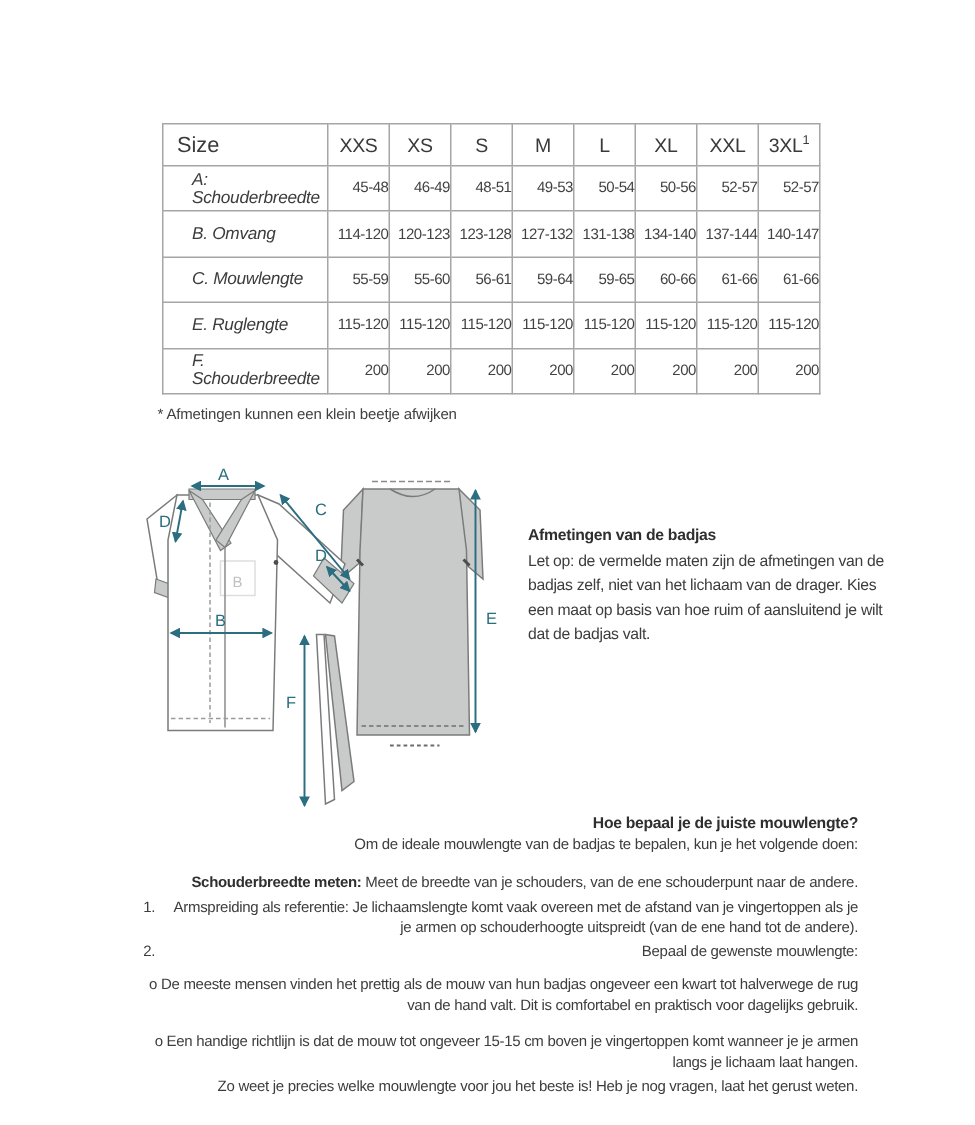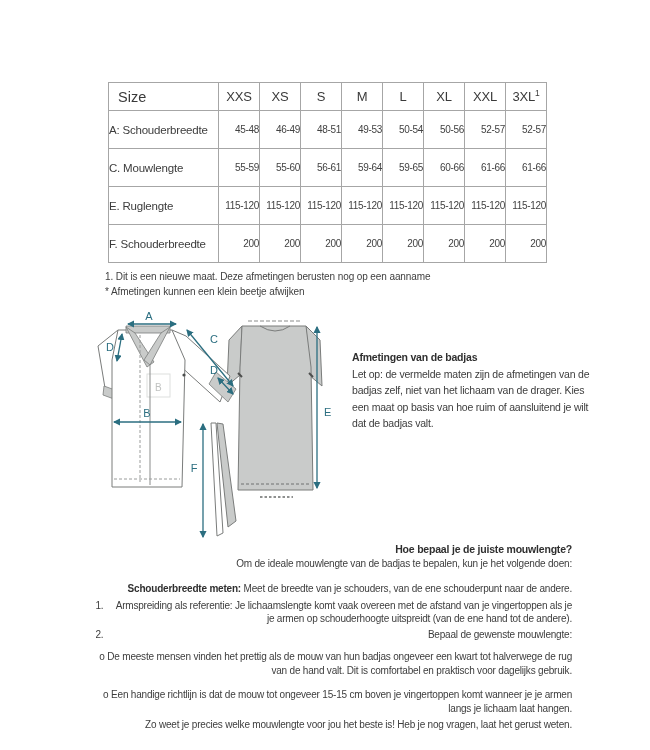--- a/index.html
+++ b/index.html
@@ -21,21 +21,21 @@
     border:1px solid #8d8d8d;
   }
   .size-table th, .size-table td { border:1px solid #a6a6a6; padding:0; vertical-align:middle; }
   .size-table thead tr { height:28px; }
   .size-table tbody tr { height:25px; }
   .size-table col.c-label { width:110px; }
   .size-table col.c-val  { width:41px; }
   th.col-size { font-weight:400; font-size:14.5px; text-align:left; padding-left:9px; color:#3a3a3a; }
   th.col-h { font-weight:400; font-size:13px; color:#3a3a3a; letter-spacing:-0.2px; }
   th.col-h sup { font-size:8.5px; }
-  td.row-label { font-size:11.5px; text-align:left; padding-left:0; letter-spacing:-0.2px; }
+  td.row-label { font-size:11.5px; text-align:left; padding-left:19px; letter-spacing:-0.2px;font-style:italic; }
   td.val { font-size:10px; text-align:right; letter-spacing:-0.3px; color:#424242; }
 
   
   .footnotes { position:absolute; left:105px; top:269px; font-size:10px; line-height:15px; letter-spacing:-0.1px; color:#404040; }
   .footnotes p { margin:0; }
 
   
   .diagram { position:absolute; left:90px; top:312px; }
   .m-label { font-size:11px; fill:#2b6e80; font-weight:400; }
   .watermark { font-size:10px; fill:#c0c2c1; }
@@ -94,20 +94,31 @@
           <td class="val">45-48</td>
           <td class="val">46-49</td>
           <td class="val">48-51</td>
           <td class="val">49-53</td>
           <td class="val">50-54</td>
           <td class="val">50-56</td>
           <td class="val">52-57</td>
           <td class="val">52-57</td>
         </tr>
         <tr>
+          <td class="row-label">B. Omvang</td>
+          <td class="val">114-120</td>
+          <td class="val">120-123</td>
+          <td class="val">123-128</td>
+          <td class="val">127-132</td>
+          <td class="val">131-138</td>
+          <td class="val">134-140</td>
+          <td class="val">137-144</td>
+          <td class="val">140-147</td>
+        </tr>
+        <tr>
           <td class="row-label">C. Mouwlengte</td>
           <td class="val">55-59</td>
           <td class="val">55-60</td>
           <td class="val">56-61</td>
           <td class="val">59-64</td>
           <td class="val">59-65</td>
           <td class="val">60-66</td>
           <td class="val">61-66</td>
           <td class="val">61-66</td>
         </tr>
@@ -131,21 +142,20 @@
           <td class="val">200</td>
           <td class="val">200</td>
           <td class="val">200</td>
           <td class="val">200</td>
         </tr>
       </tbody>
     </table>
   </div>
 
   <div class="footnotes">
-    <p>1. Dit is een nieuwe maat. Deze afmetingen berusten nog op een aanname</p>
     <p>* Afmetingen kunnen een klein beetje afwijken</p>
   </div>
 
   <svg class="diagram" width="245" height="228" viewBox="0 0 245 228" xmlns="http://www.w3.org/2000/svg">
     <defs>
       <marker id="ah" viewBox="0 0 10 10" refX="8.5" refY="5" markerWidth="5.5" markerHeight="5.5" orient="auto-start-reverse">
         <path d="M0,0 L10,5 L0,10 z" fill="#2b6e80"></path>
       </marker>
     </defs>
 

